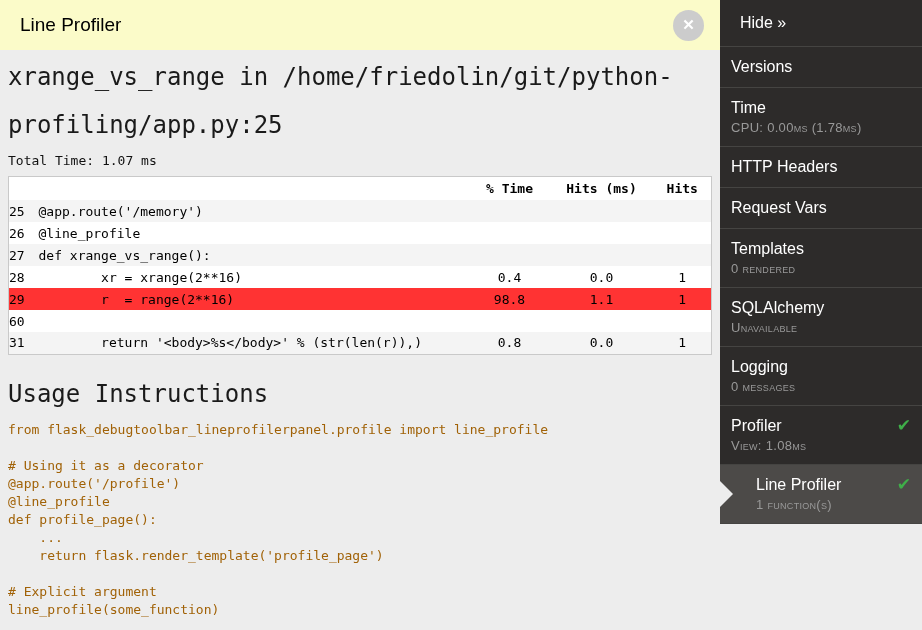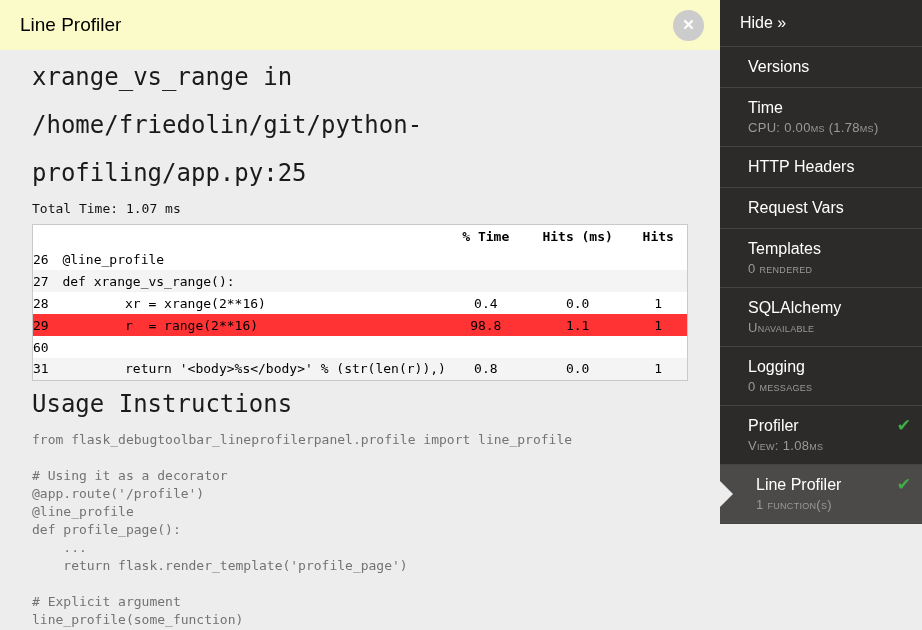--- a/index.html
+++ b/index.html
@@ -30,21 +30,21 @@
   .close-btn {
     width: 31px; height: 31px;
     border-radius: 50%;
     background: #cccccc;
     color: #ffffff;
     display: flex; align-items: center; justify-content: center;
     font-size: 15px; font-weight: bold;
     cursor: pointer;
     user-select: none;
   }
-  .panel-body { padding: 0 32px; }
+  .panel-body { padding: 0 8px; }
 
   .mono-heading {
     font-family: "DejaVu Sans Mono", monospace;
     font-weight: normal;
     font-size: 24px;
     line-height: 48px;
     color: #1a1a1a;
     margin-top: 3px;
   }
   .total-time {
@@ -72,42 +72,42 @@
   td.num { width: 30px; padding-left: 10px; white-space: pre; }
   td.code { white-space: pre; text-align: left; }
   td.val { text-align: center; padding-right: 10px; white-space: nowrap; }
   col.c-num { width: 30px; }
   col.c-pct { width: 80px; }
   col.c-time { width: 104px; }
   col.c-hits { width: 58px; }
   tr.stripe { background: #f4f4f4; }
   tr.hot { background: var(--highlight-row, #ff3333); }
 
-  .usage-heading { margin-top: 4px; line-height: 38px; }
+  .usage-heading { margin-top: 20px; line-height: 38px; }
   pre.usage-code {
     font-family: "DejaVu Sans Mono", monospace;
     font-size: 13px;
     line-height: 18px;
-    color: #737373;
+    color: #a16207;
     margin-top: 8px;
     white-space: pre;
   }
 
   
   .sidebar {
     width: 202px;
     height: 498px;
     background: var(--sidebar-bg, #2d2b2a);
     color: #ffffff;
     flex: none;
     position: relative;
   }
   .sidebar-item {
     position: relative;
-    padding: 10px 28px;
+    padding: 10px 11px;
     border-bottom: 1px solid #454442;
     cursor: pointer;
   }
   .hide-item { padding: 13px 20px; }
   .item-title { font-size: 16px; line-height: 20px; color: #fff; }
   .item-sub {
     font-size: 13px;
     line-height: 16px;
     margin-top: 2px;
     color: #999999;
@@ -161,20 +161,27 @@
       <thead>
         <tr>
           <th></th>
           <th></th>
           <th>% Time</th>
           <th>Hits (ms)</th>
           <th>Hits</th>
         </tr>
       </thead>
       <tbody>
+          <tr class="stripe">
+    <td class="num">25</td>
+    <td class="code">@app.route('/memory')</td>
+    <td class="val"></td>
+    <td class="val"></td>
+    <td class="val"></td>
+  </tr>
           <tr>
     <td class="num">26</td>
     <td class="code">@line_profile</td>
     <td class="val"></td>
     <td class="val"></td>
     <td class="val"></td>
   </tr>
           <tr class="stripe">
     <td class="num">27</td>
     <td class="code">def xrange_vs_range():</td>

